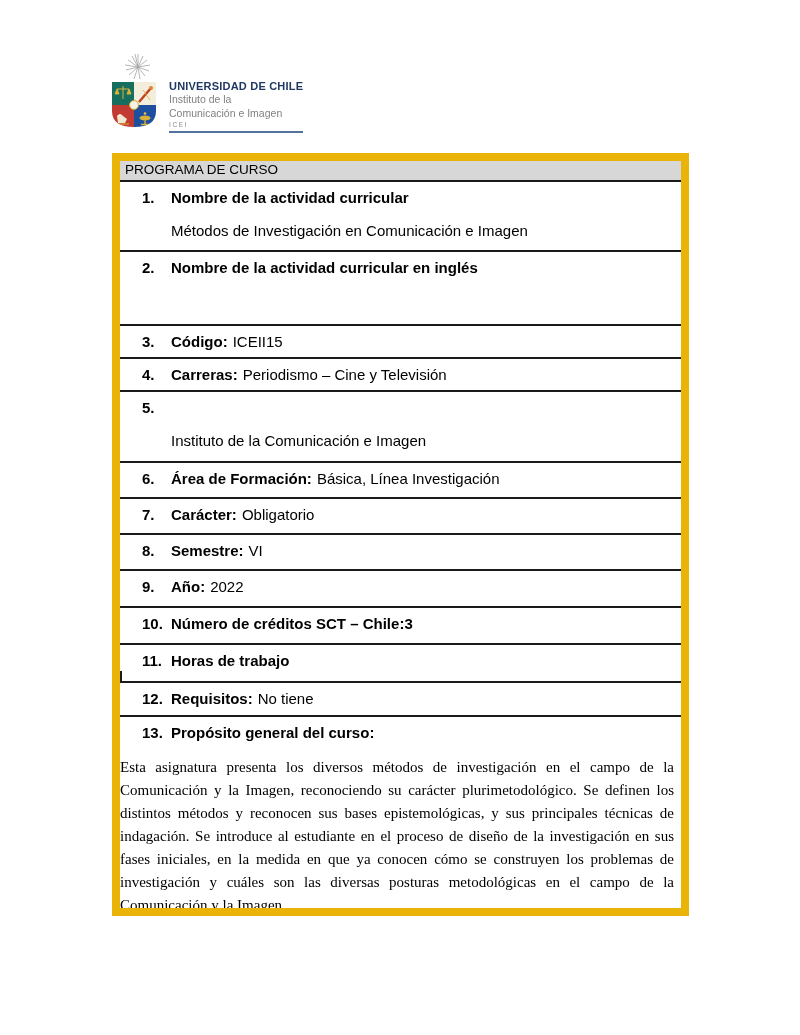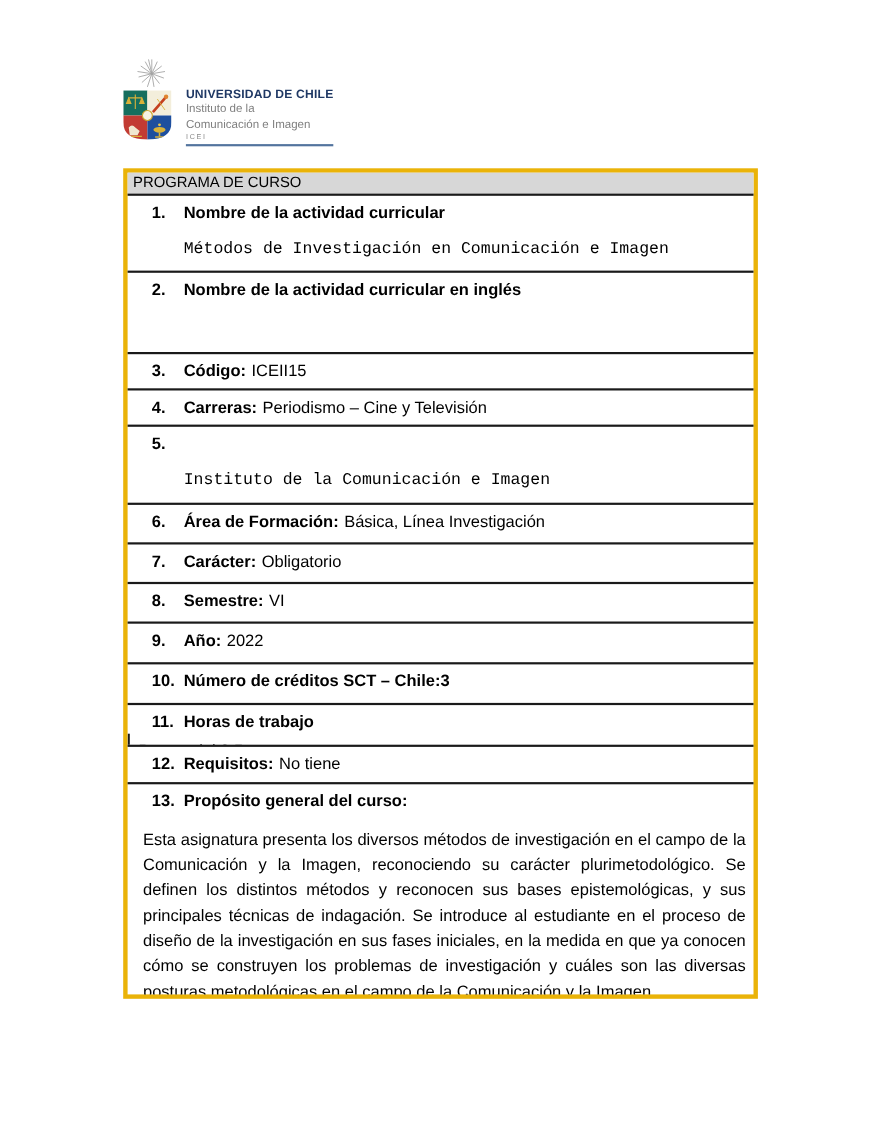--- a/index.html
+++ b/index.html
@@ -14,41 +14,41 @@
   
   .logo { position:absolute; left:110px; top:52px; display:flex; align-items:flex-start; }
   .crest-svg { width:52px; height:78px; display:block; }
   .logo-text { margin-left:7px; padding-top:28px; }
   .logo-univ { font-size:11px; font-weight:bold; color:#1f3864; letter-spacing:0.2px; line-height:12px; }
   .logo-inst { font-size:10.5px; color:#808080; line-height:11.5px; margin-top:2px; }
   .logo-acr  { font-size:6.5px; color:#8a8a8a; letter-spacing:1.6px; margin-top:2px; padding-bottom:3px; }
   .logo-text { border-bottom:2px solid #53749e; min-width:104px; }
 
   
-  .doc-table { position:absolute; left:112px; top:153px; width:577px; border:4px solid #eab308; background:#fff; }
+  .doc-table { position:absolute; left:112px; top:153px; width:577px; border:8px solid #eab308; background:#fff; }
   .trow { border-top:2px solid #1a1a1a; font-size:15px; overflow:hidden; }
   .trow:first-child { border-top:none; }
   .thead { height:19px; background:#d7d7d7; font-size:13.5px; line-height:17px; padding-left:5px; }
 
   .h70 {height:70px} .h74 {height:74px} .h33 {height:33px} .h71 {height:71px}
   .h36 {height:36px} .h37 {height:37px} .h38 {height:38px} .h34 {height:34px}
   .h221 {height:193px}
 
   .num-line { display:flex; padding:6px 8px 0 22px; line-height:20px; }
   .num { width:29px; flex-shrink:0; font-weight:bold; }
   .lbl-bold { font-weight:bold; }
   .val-inline { font-weight:normal; margin-left:5px; }
-  .sub-value { margin:13px 8px 0 51px; line-height:20px;font-family:Liberation Mono, monospace; }
+  .sub-value { margin:13px 8px 0 51px; line-height:20px; }
 
   .cells { display:flex; height:100%;flex-direction:column; }
   .cell-a { width:273px; flex-shrink:0; }
   .cell-b { width:135px; flex-shrink:0; border-left:2px solid #1a1a1a; padding:6px 4px 0 8px; line-height:20px; }
   .cell-c { flex:1; border-left:2px solid #1a1a1a; padding:6px 16px 0 8px; line-height:20px; }
 
-  .para { margin:13px 7px 0 14px; text-align:justify; line-height:23px; }
+  .para { margin:13px 7px 0 0; text-align:justify; line-height:23px;font-family:Liberation Serif, serif; }
   .para-stretch { text-align-last:justify; }
 </style>
 </head>
 <body>
 
 <div class="page">
 
   <div class="logo">
     <svg class="crest-svg" viewBox="0 0 52 78">
 

